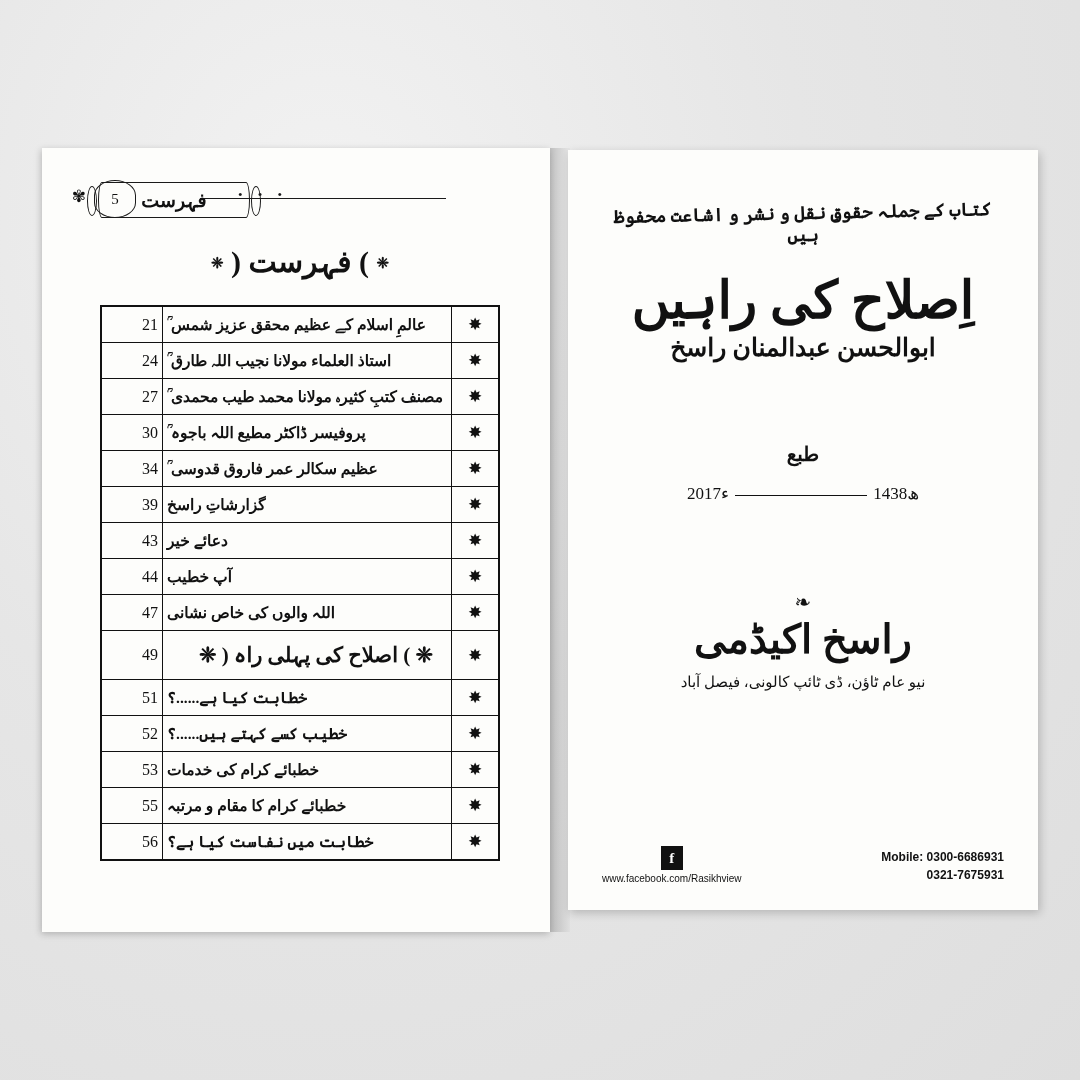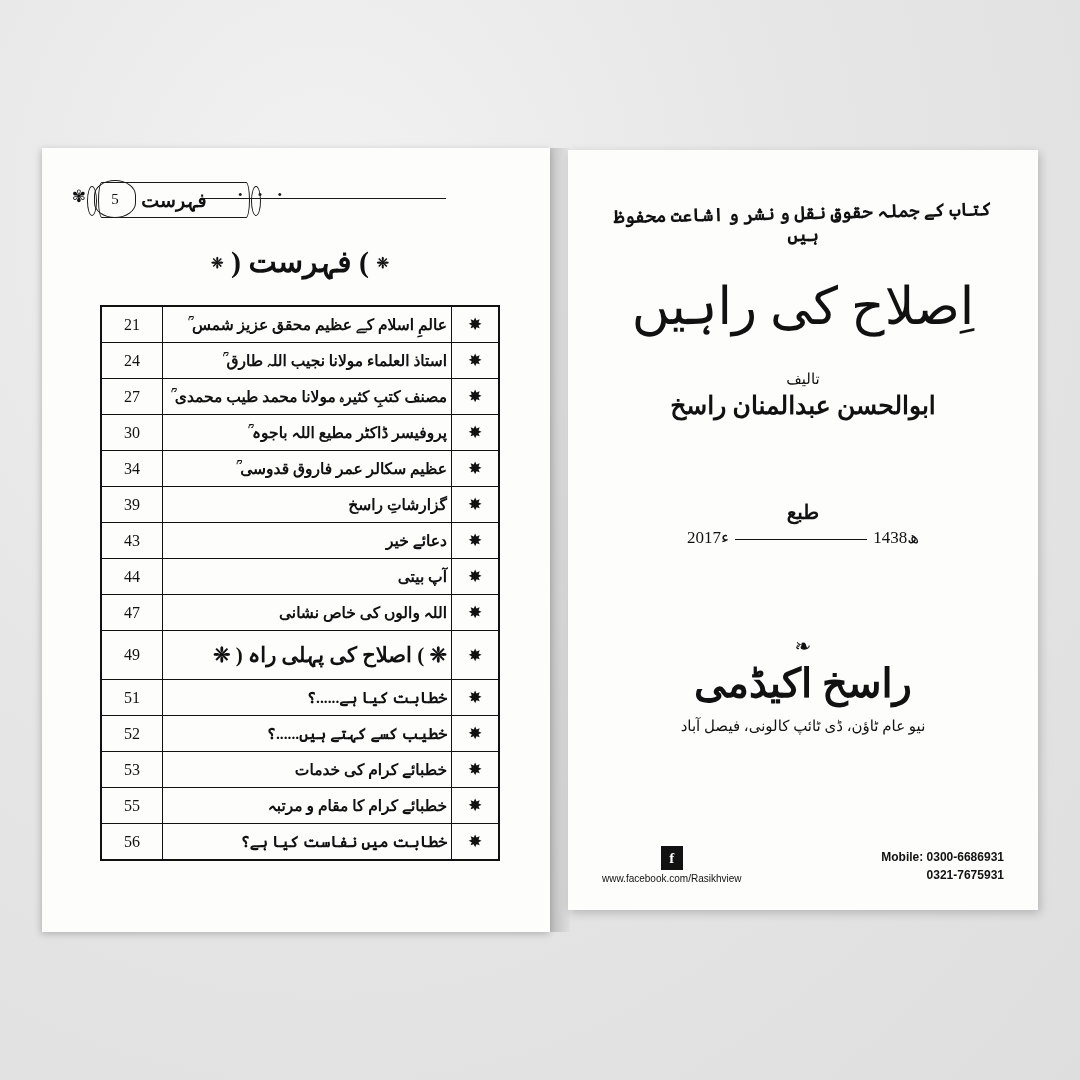--- a/index.html
+++ b/index.html
@@ -166,28 +166,28 @@
     color: #111;
     padding: 0 4px;
   }
   .toc td.star {
     width: 38px;
     text-align: center;
     font-size: 17px;
     line-height: 1;
   }
   .toc td.txt {
-    text-align: right;
+    text-align: left;
     font-weight: 600;
     font-size: 15.5px;
     white-space: nowrap;
   }
   .toc td.num {
     width: 52px;
-    text-align: center;
+    text-align: right;
     font-size: 16px;
     direction: ltr;
   }
   .toc tr.section td.txt {
     font-size: 21px;
     font-weight: 700;
     letter-spacing: 1px;
     padding-left: 36px;
   }
   .toc tr.section td { height: 48px; margin-top: 39px; }
@@ -202,42 +202,42 @@
     color: #111;
   }
   .r-rights {
     font-size: 18px;
     font-weight: 700;
     letter-spacing: 1px;
     transform: rotate(-1.2deg);
     margin-top: 18px;
   }
   .r-booktitle {
-    margin-top: 30px;
+    margin-top: 24px;
     font-size: 52px;
-    font-weight: 400;
+    font-weight: 700;
     letter-spacing: 2px;
   }
   .r-bylabel {
     margin-top: 34px;
     font-size: 15px;
   }
   .r-author {
     margin-top: 3px;
     font-size: 25px;
     font-weight: 700;
     letter-spacing: 1px;
   }
   .r-edition-label {
     margin-top: 80px;
     font-size: 20px;
     font-weight: 700;
   }
   .r-edition-line {
-    margin: 3px auto 0;
+    margin: 17px auto 0;
     width: 232px;
     display: flex;
     align-items: center;
     justify-content: space-between;
     font-size: 17px;
     direction: ltr;
   }
   .r-edition-line .rule {
     flex: 1;
     height: 0;
@@ -358,21 +358,21 @@
                 <td class="txt">گزارشاتِ راسخ</td>
                 <td class="num">39</td>
               </tr>
               <tr>
                 <td class="star">✸</td>
                 <td class="txt">دعائے خیر</td>
                 <td class="num">43</td>
               </tr>
               <tr>
                 <td class="star">✸</td>
-                <td class="txt">آپ بیتی</td>
+                <td class="txt">آپ خطیب</td>
                 <td class="num">44</td>
               </tr>
               <tr>
                 <td class="star">✸</td>
                 <td class="txt">اللہ والوں کی خاص نشانی</td>
                 <td class="num">47</td>
               </tr>
               <tr class="section">
                 <td class="star">✸</td>
                 <td class="txt">❈ ) اصلاح کی پہلی راہ ( ❈</td>
@@ -411,21 +411,20 @@
 
     <div class="gutter-shadow"></div>
 
     <div class="page page-right">
       <div class="r-inner">
 
         <div class="r-rights">کتاب کے جملہ حقوقِ نقل و نشر و اشاعت محفوظ ہیں</div>
 
         <div class="r-booktitle">اِصلاح کی راہیں</div>
 
-        <div class="r-bylabel">تالیف</div>
         <div class="r-author">ابوالحسن عبدالمنان راسخ</div>
 
         <div class="r-edition-label">طبع</div>
         <div class="r-edition-line">
           <span>2017ء</span>
           <span class="rule"></span>
           <span>1438ھ</span>
         </div>
 
         <div class="r-pub-orn">❧</div>

